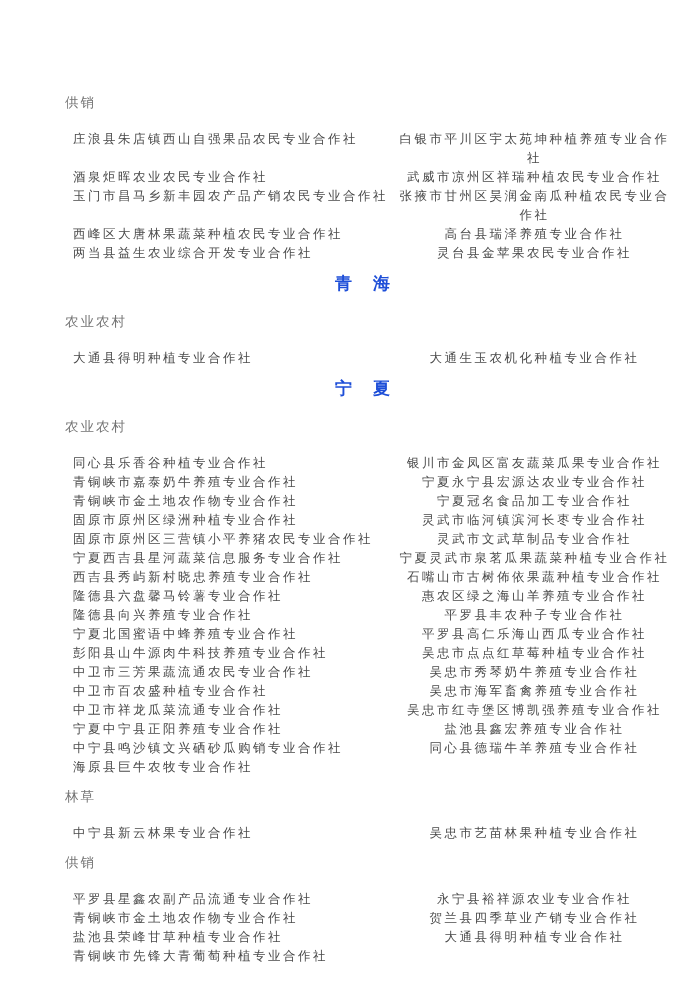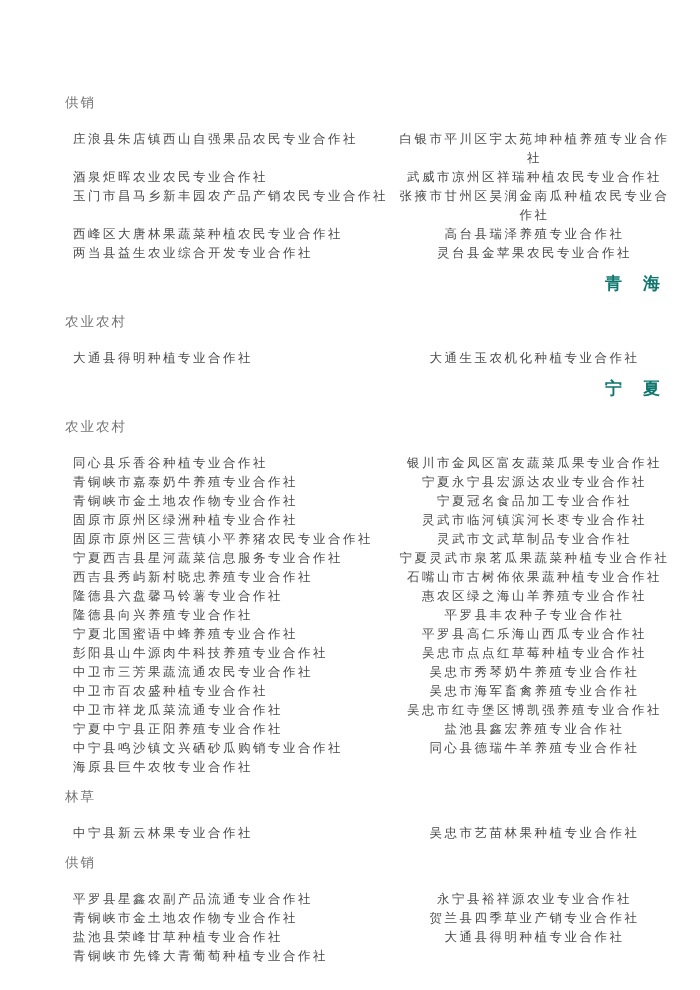--- a/index.html
+++ b/index.html
@@ -32,22 +32,22 @@
     letter-spacing: 2px;
     line-height: 19px;
     margin: 2px 0 10px 0;
   }
   .category.first {
     margin-top: 93px;
   }
   .province {
     font-size: 17px;
     font-weight: bold;
-    color: #0f766e;
-    text-align: right;
+    color: #1d4ed8;
+    text-align: center;
     line-height: 22px;
     letter-spacing: 2px;
     margin: 2px 0 15px 0;
   }
   .pairs {
     margin: 8px;
   }
   .row {
     display: flex;
     align-items: flex-start;

